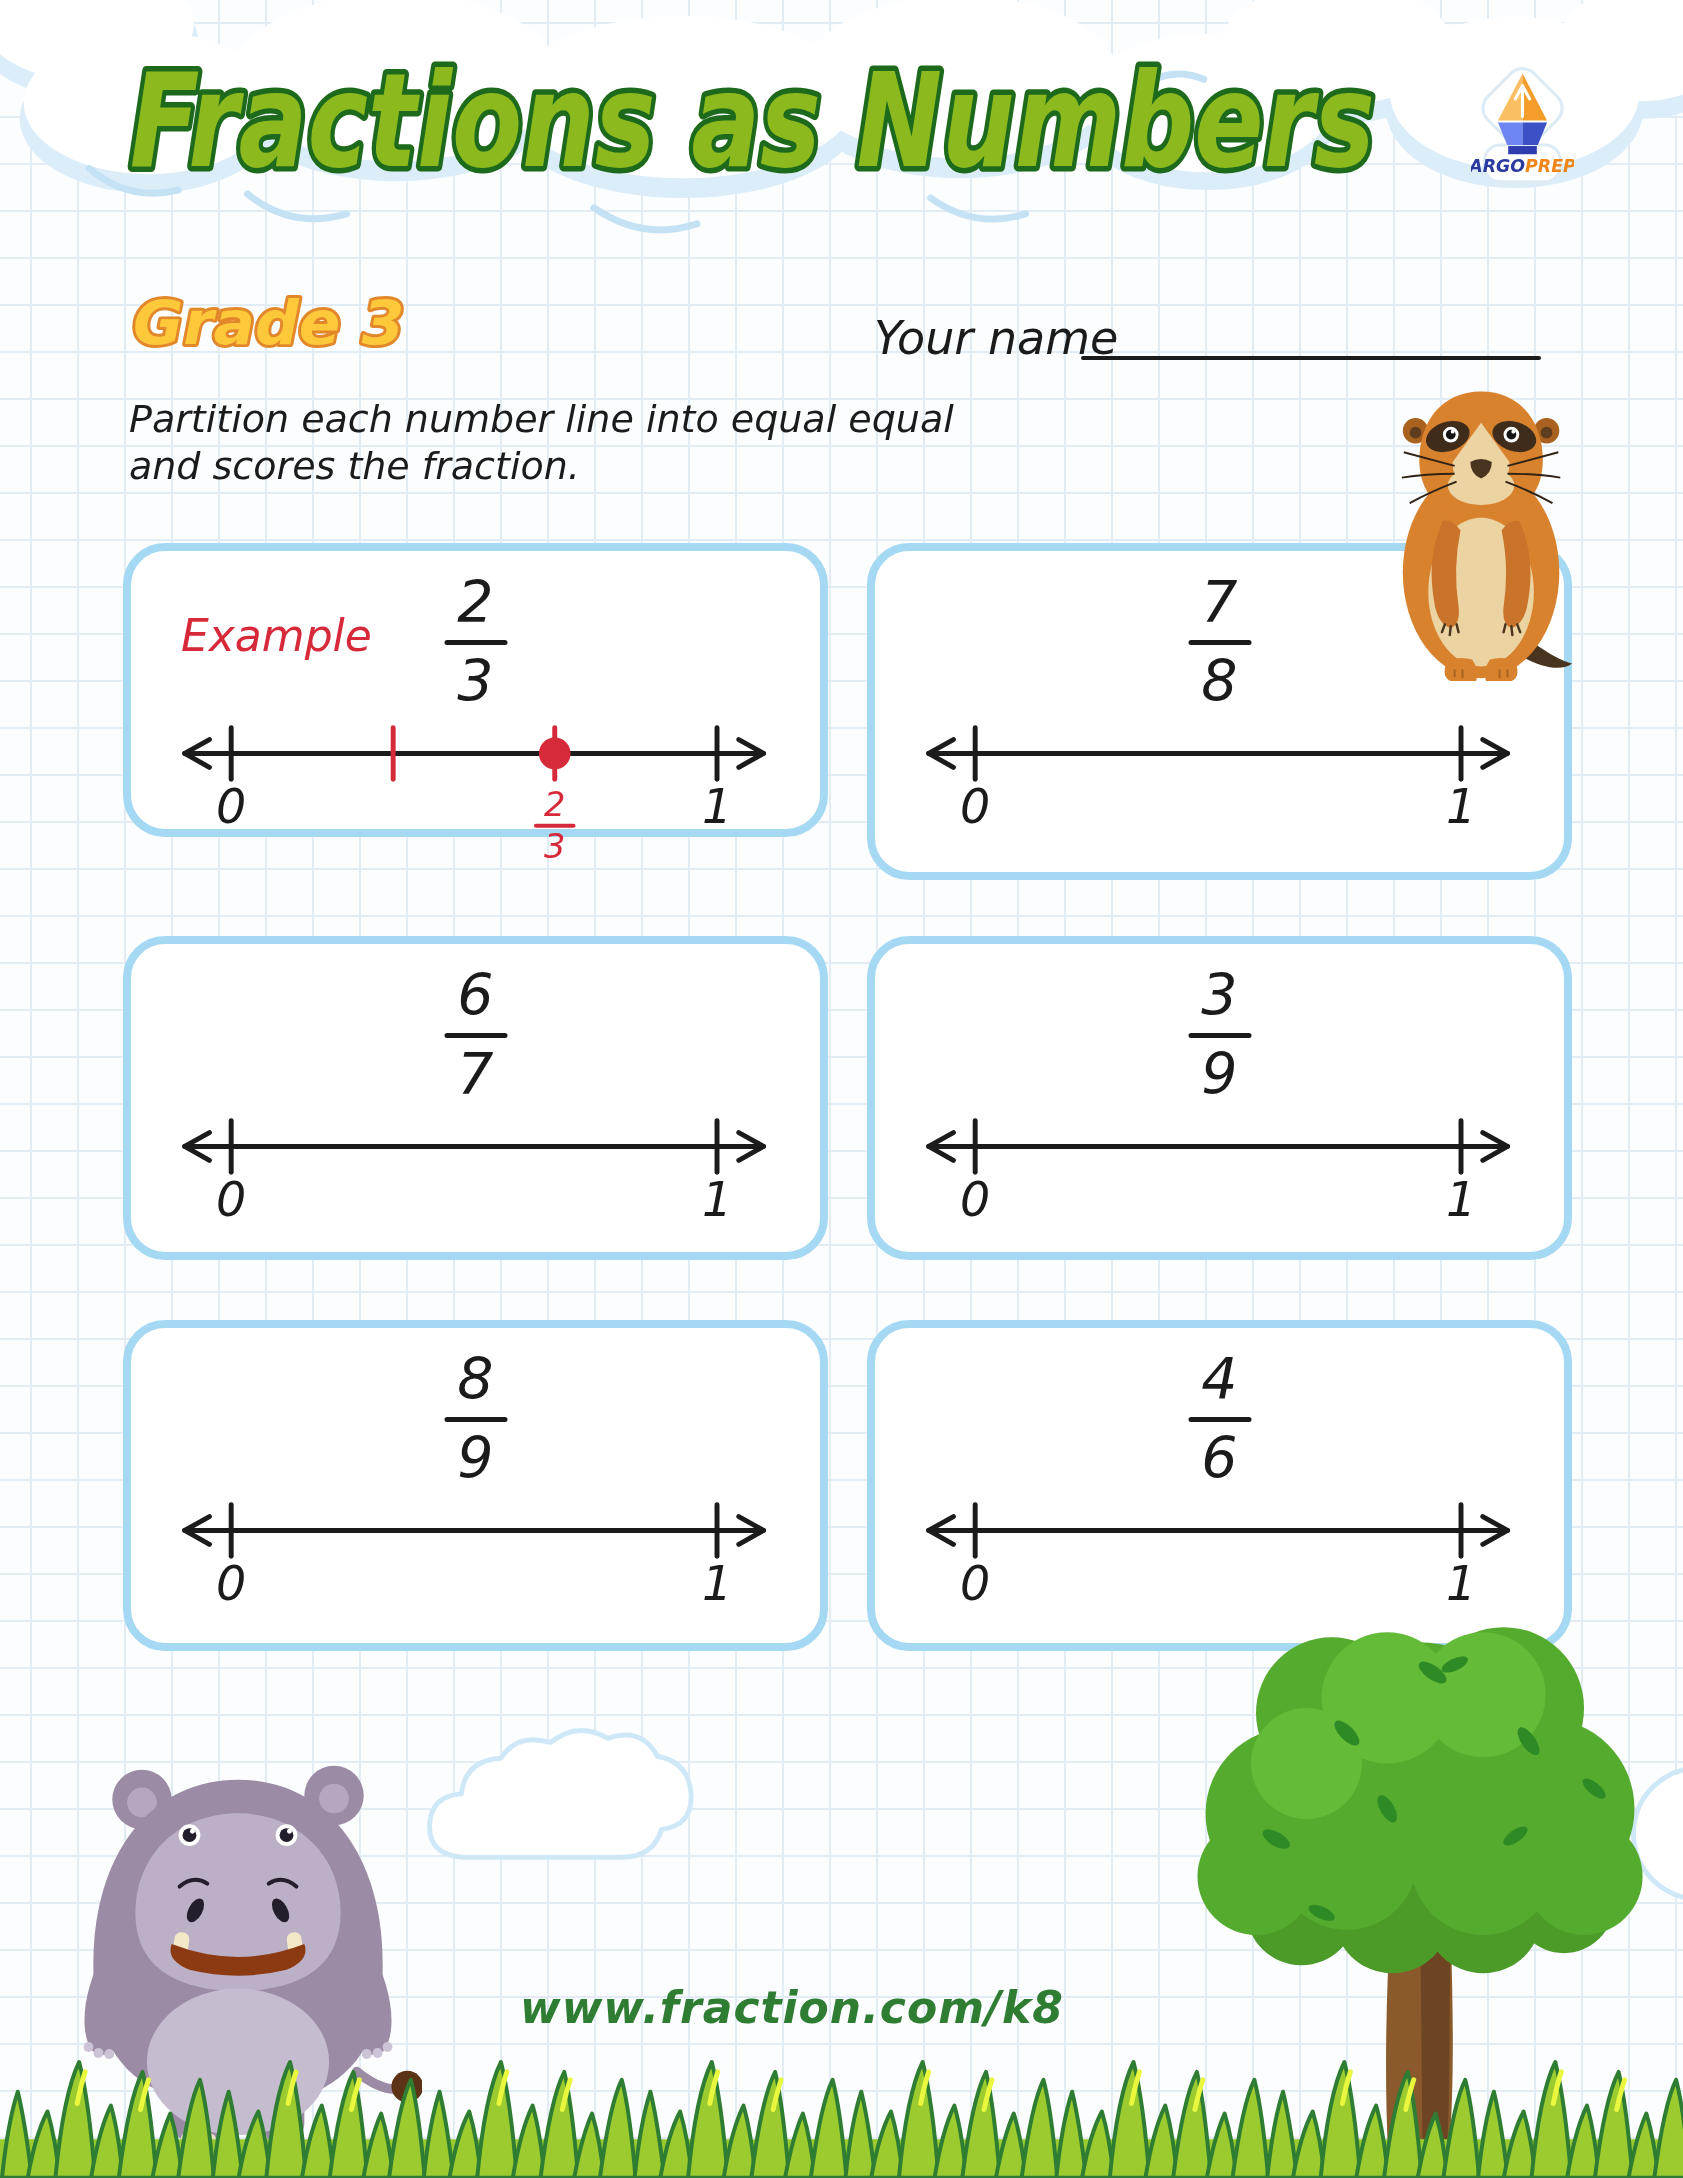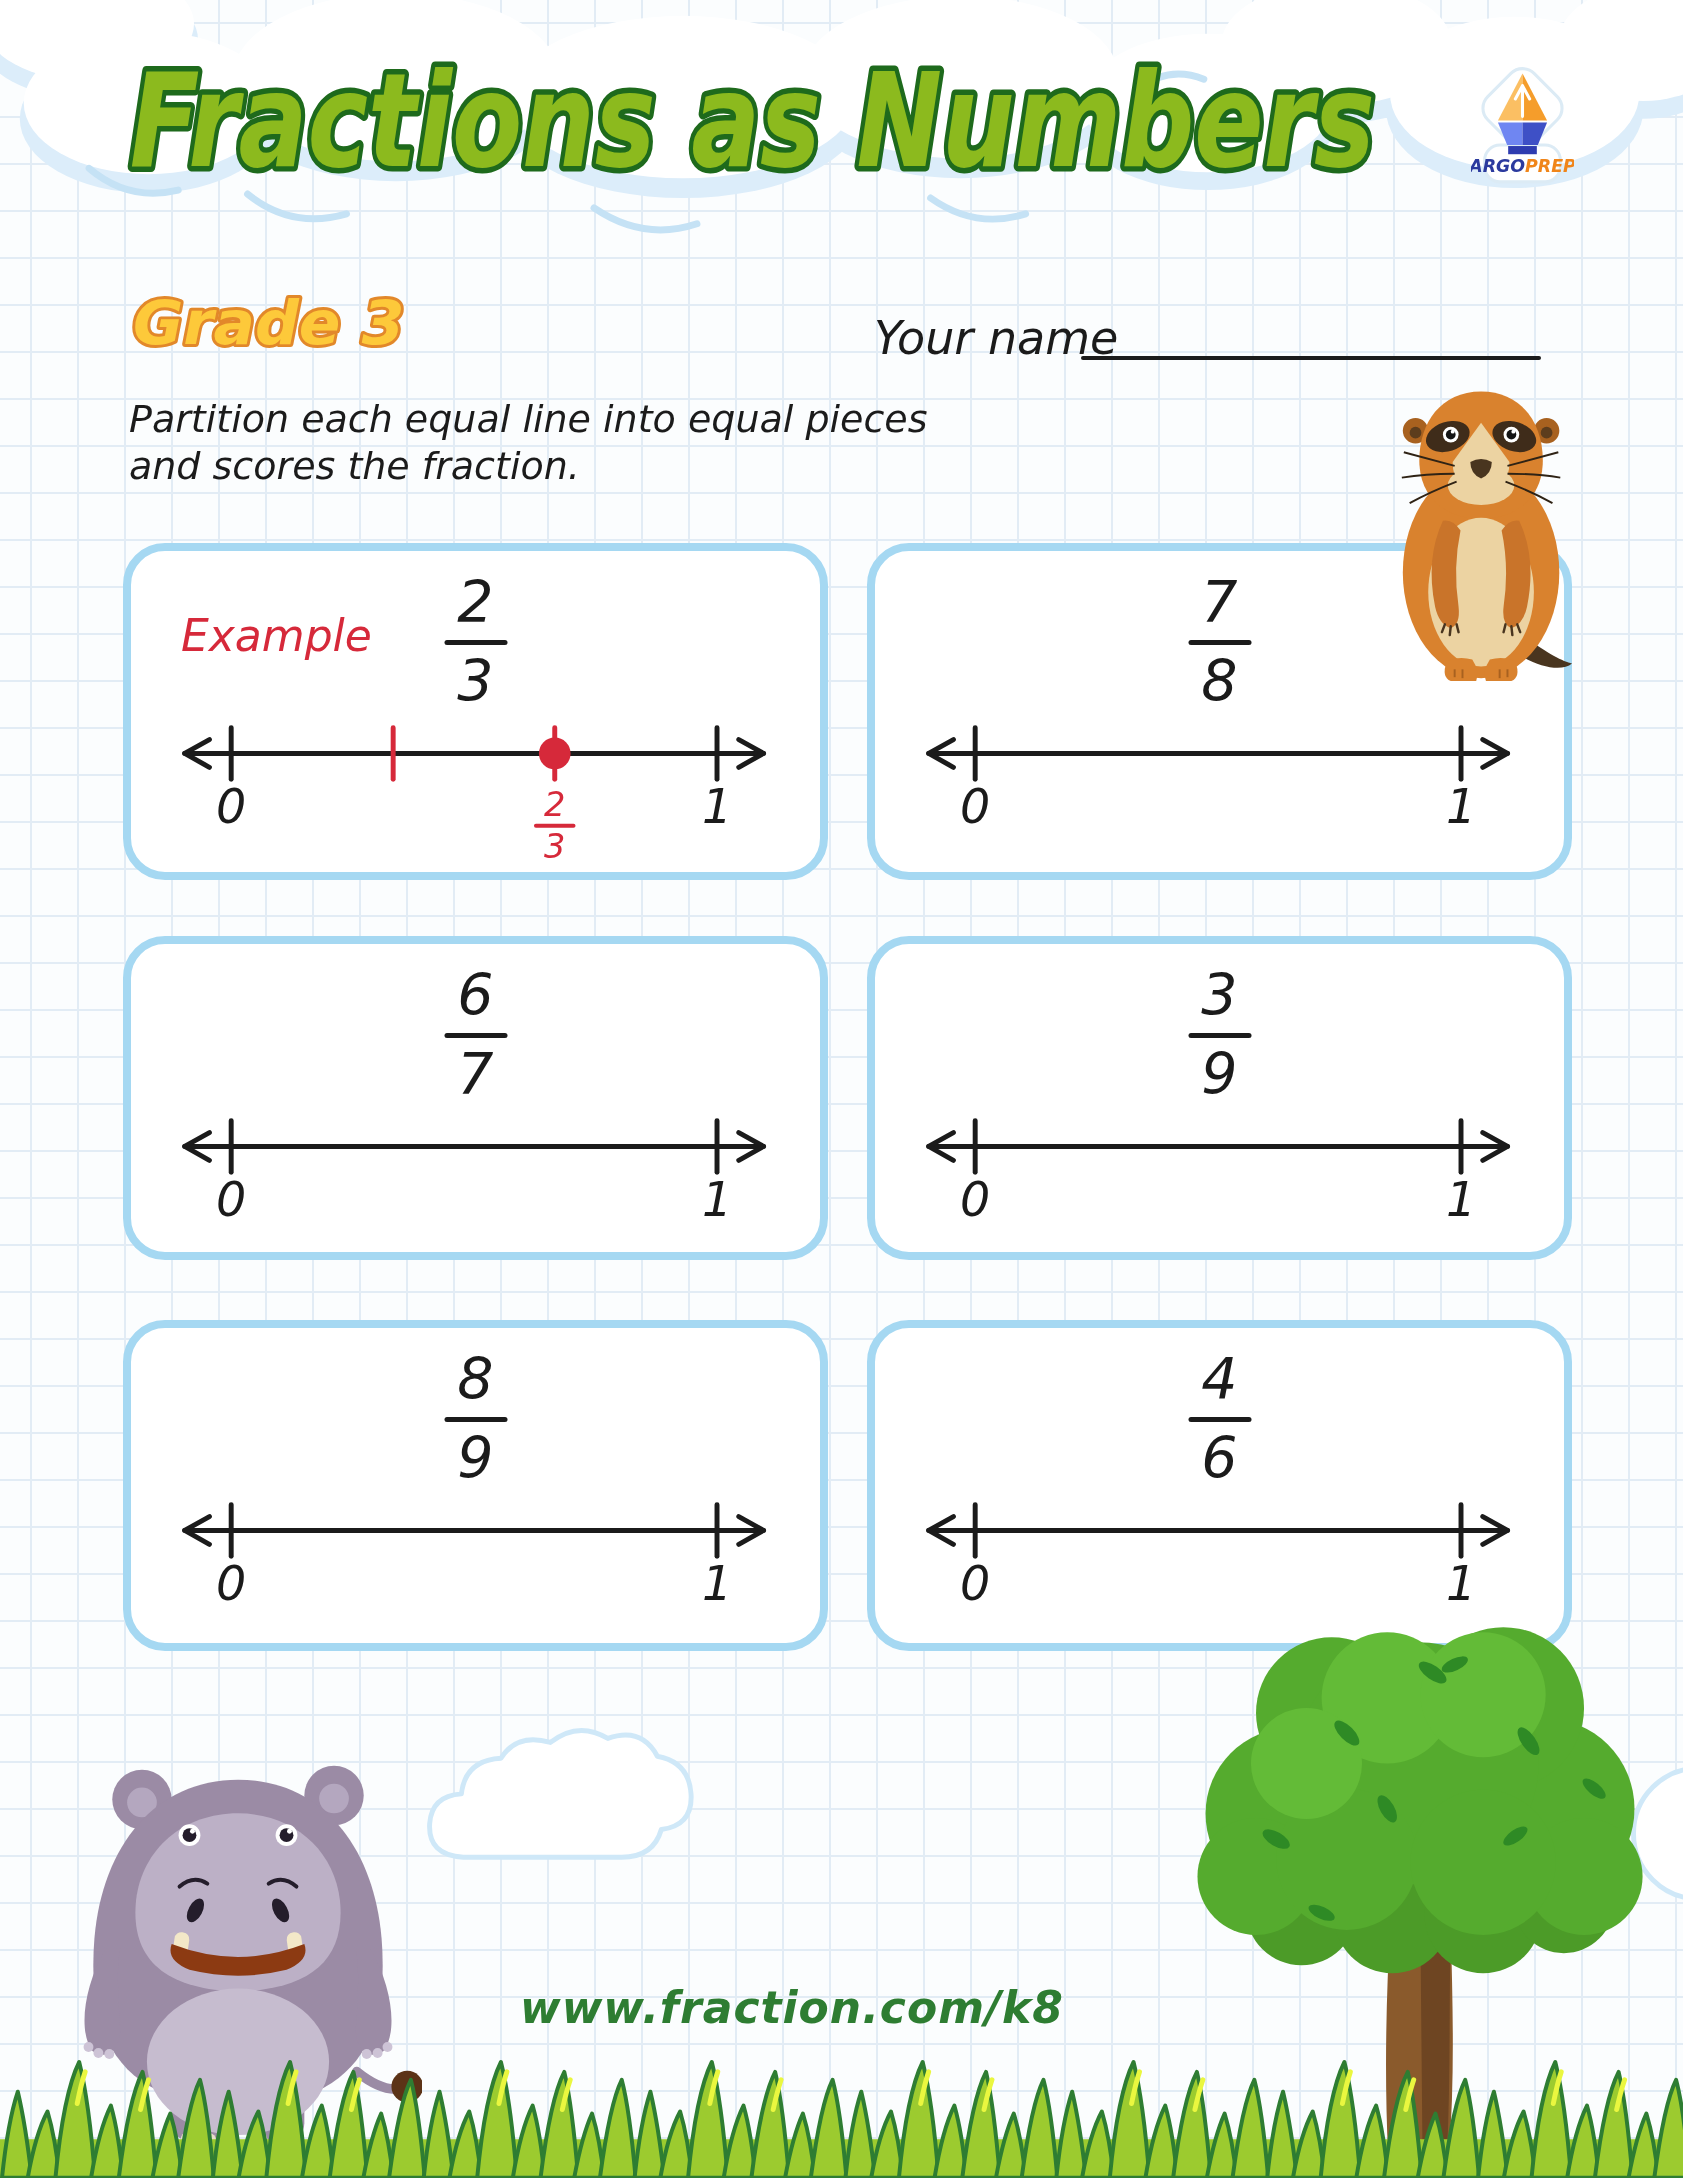--- a/index.html
+++ b/index.html
@@ -113,25 +113,25 @@
   </svg>
 
   <svg class="abs z3 grade-svg" width="465" height="94" viewBox="0 0 470 95">
     <text class="grade-text" x="6" y="70">Grade 3</text>
   </svg>
 
   <div class="abs z3 name-label">Your name</div>
   <div class="abs z3 name-line"></div>
 
   <div class="abs z3 instructions">
-    <div>Partition each equal line into equal pieces</div>
+    <div>Partition each number line into equal equal</div>
     <div>and scores the fraction.</div>
   </div>
 
-  <div class="box z2" style="left:123px;top:543px;height:337px">
+  <div class="box z2" style="left:123px;top:543px;height:294px">
     <div class="example-tag">Example</div>
     <div class="frac">
       <div>2</div>
       <div class="bar"></div>
       <div>3</div>
     </div>
     <svg class="nl-svg" width="705" height="188" viewBox="0 0 712 190">
       <g stroke="#1b1b1b" stroke-width="5" stroke-linecap="round" fill="none">
         <line x1="54" y1="54" x2="639" y2="54"></line>
         <polyline points="79,40 54,54 79,68" stroke-linejoin="round"></polyline>

